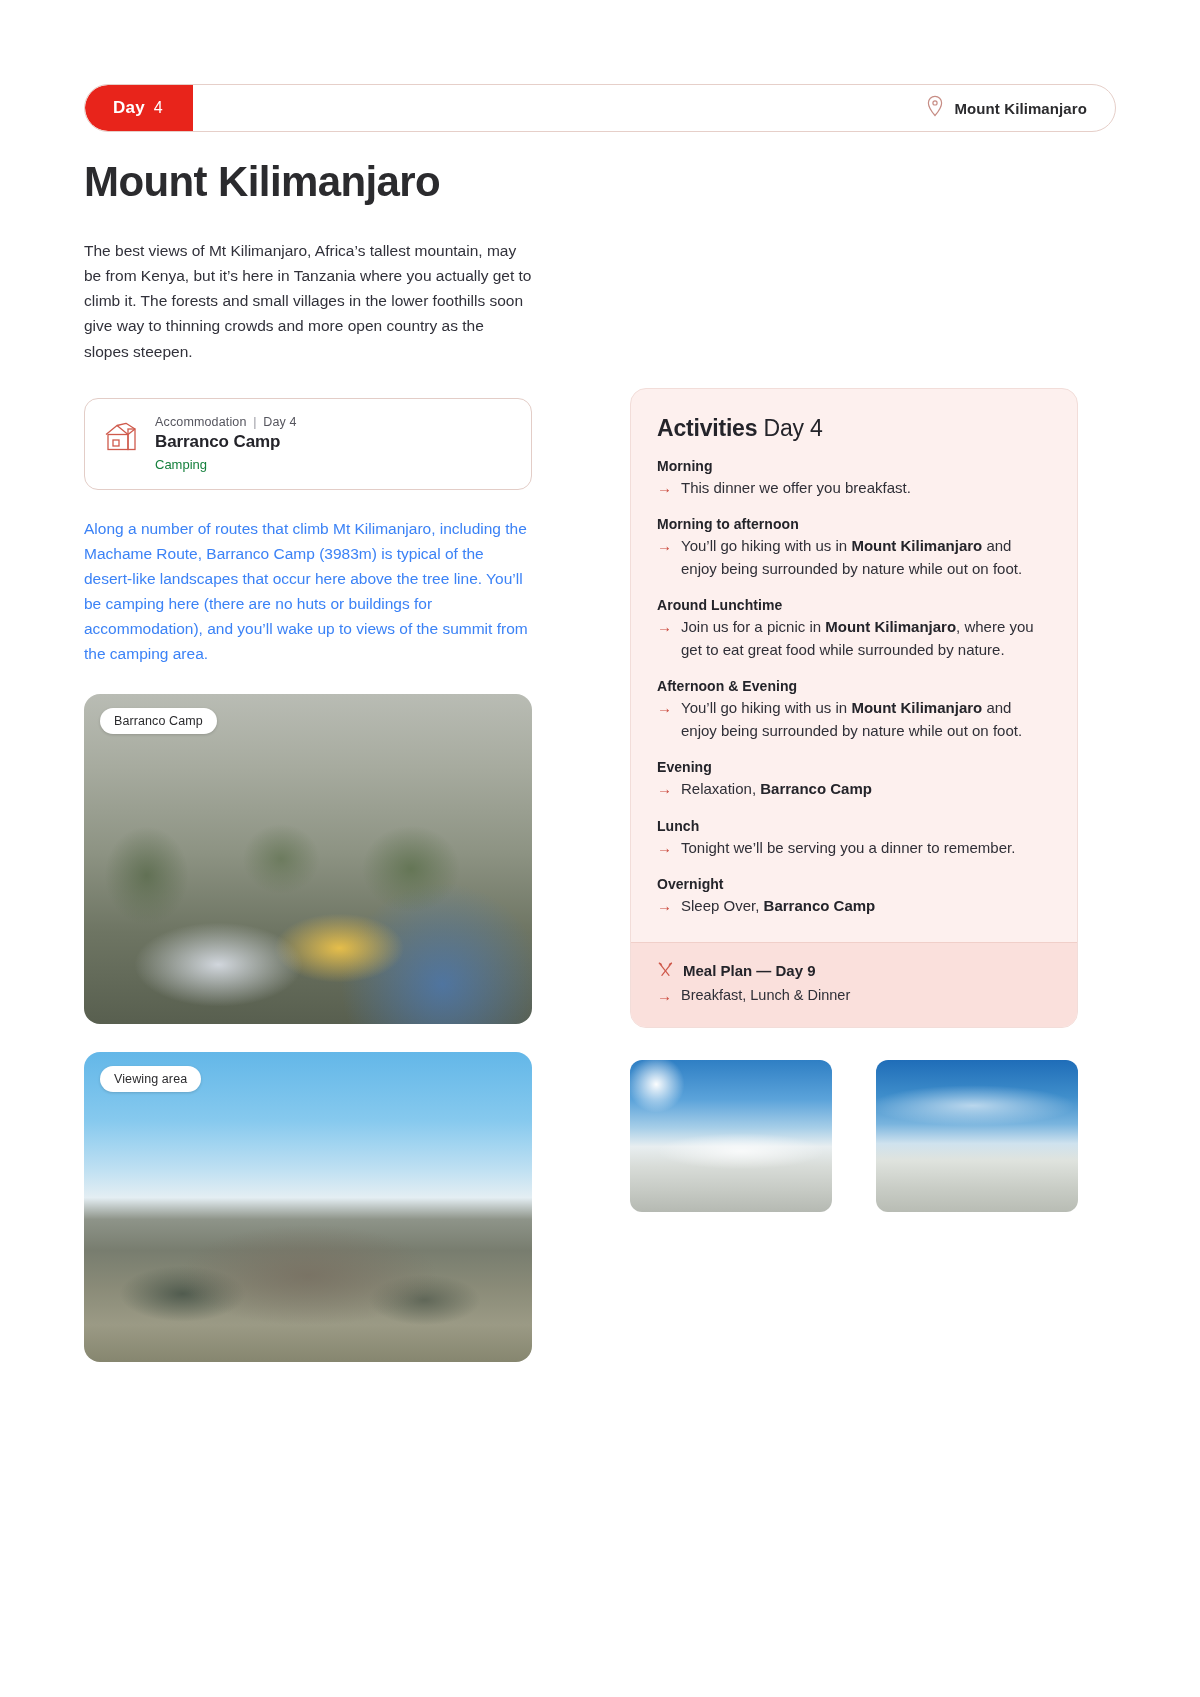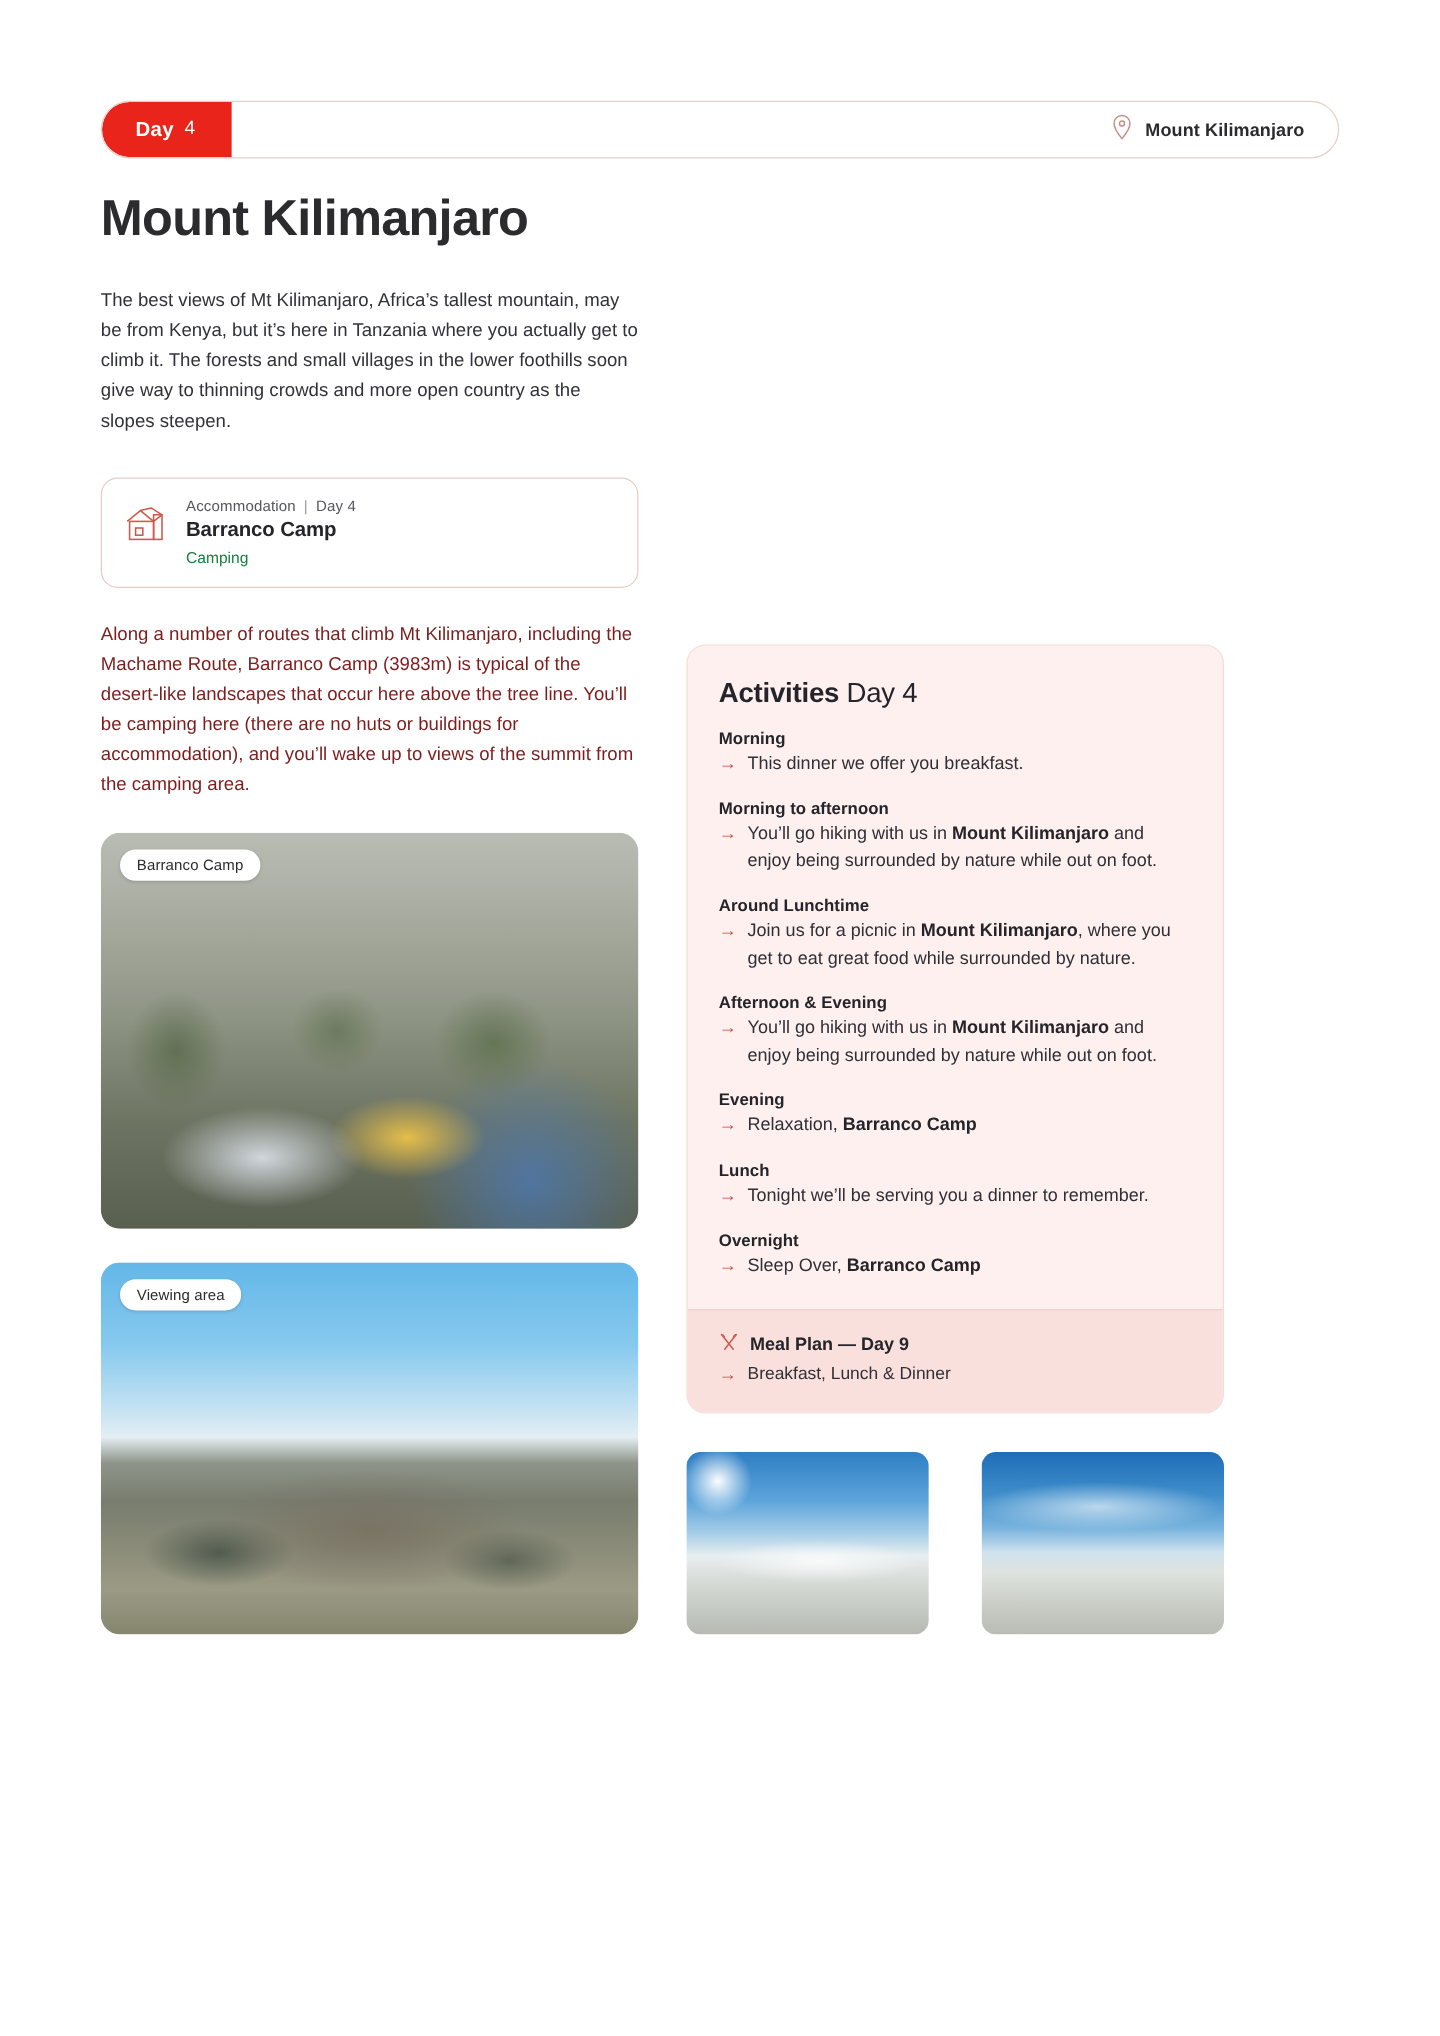--- a/index.html
+++ b/index.html
@@ -72,26 +72,26 @@
     font-size: 42px;
     font-weight: bold;
     letter-spacing: -0.6px;
     color: #2b2b2e;
     line-height: 1.05;
   }
 
   
   .columns {
     display: flex;
-    gap: 40px;
+    gap: 66px;
     margin-top: 34px;
-    align-items: flex-end;
+    align-items: center;
   }
   .col-left  { width: 448px; flex: 0 0 448px; }
-  .col-right { width: 448px; flex: 0 0 448px; }
+  .col-right { width: 448px; flex: 0 0 448px; margin-left: 32px; }
 
   .intro-text {
     font-size: 15.5px;
     line-height: 1.62;
     color: #31313a;
   }
 
   
   .accom-card {
     margin-top: 34px;
@@ -120,21 +120,21 @@
   .accom-type {
     font-size: 13px;
     color: #15803d;
     margin-top: 5px;
   }
 
   .body-text {
     margin-top: 26px;
     font-size: 15.5px;
     line-height: 1.62;
-    color: #7f1d1d;
+    color: #3b82f6;
   }
 
   
   .photo {
     position: relative;
     margin-top: 28px;
     border-radius: 16px;
     overflow: hidden;
   }
   .photo-cap {

